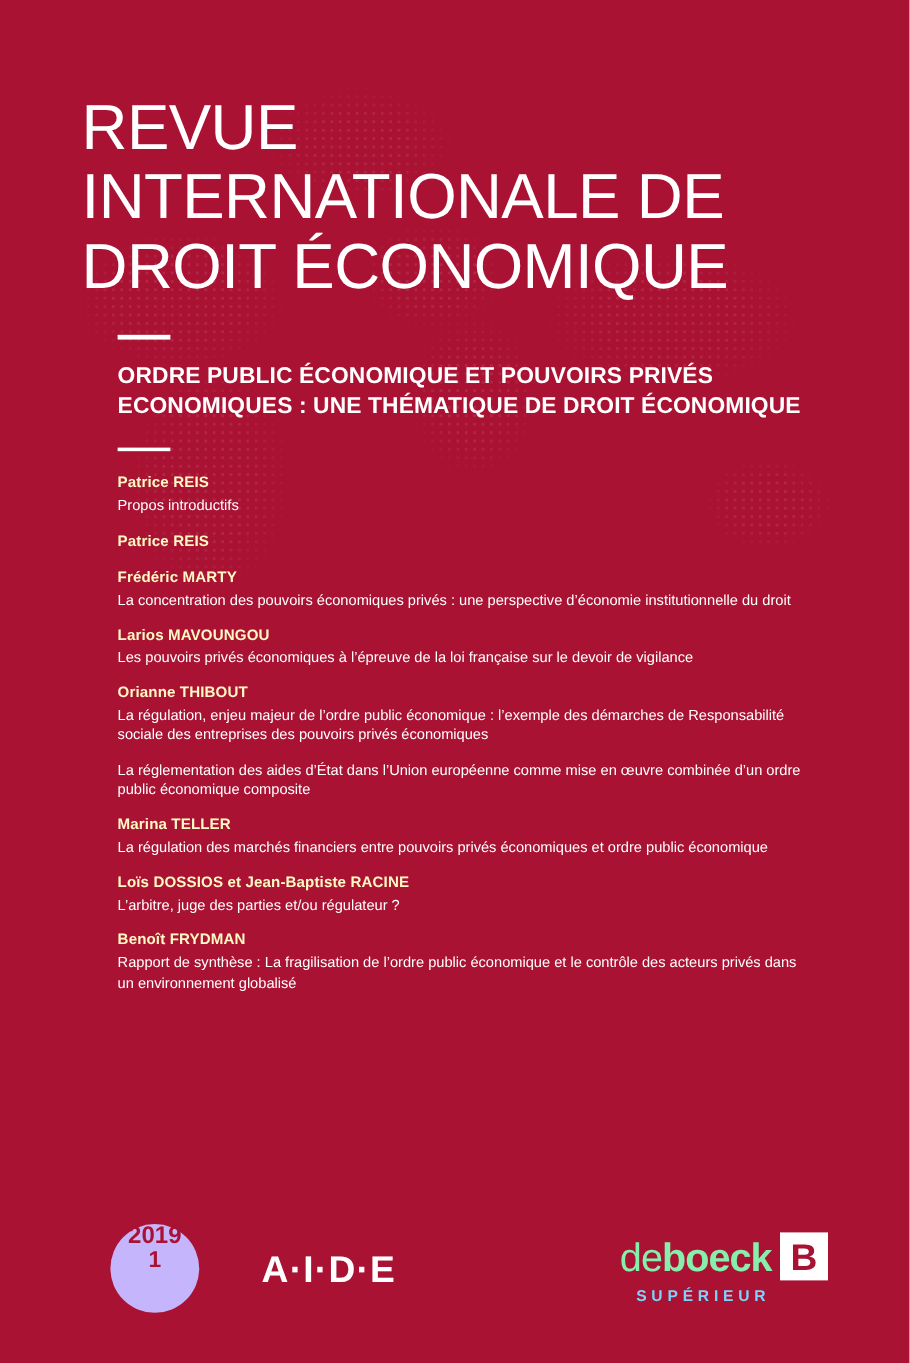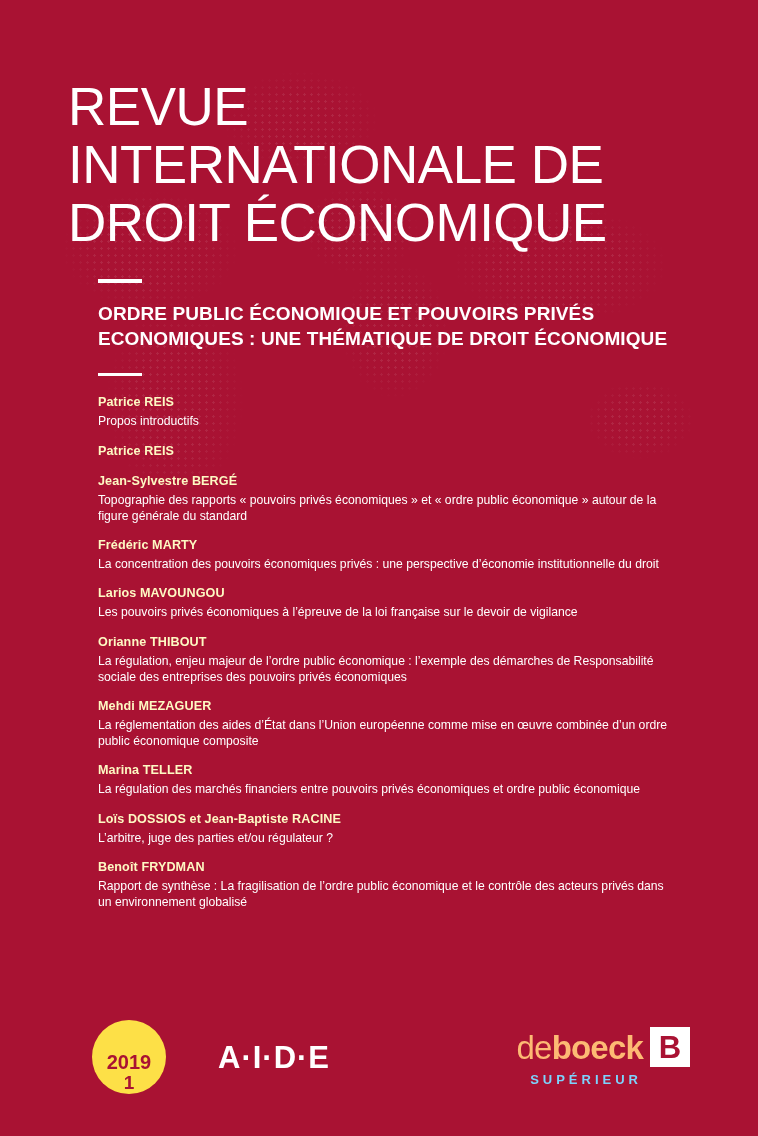--- a/index.html
+++ b/index.html
@@ -99,26 +99,26 @@
     bottom: 42px;
     z-index: 3;
     display: flex;
     align-items: center;
     padding: 0 68px;
   }
   .year-badge {
     width: 74px;
     height: 74px;
     border-radius: 50%;
-    background: #fde047;
+    background: #c4b5fd;
     color: #a91233;
     display: flex;
     flex-direction: column;
     align-items: center;
-    justify-content: flex-end;
+    justify-content: flex-start;
     font-weight: bold;
     margin-left: 24px;
     flex: 0 0 auto;
   }
   .year-badge .yr { font-size: 20px; line-height: 1; }
   .year-badge .no { font-size: 19px; line-height: 1.15; }
 
   .aide { display: flex; align-items: center; margin-left: 52px; }
   .aide-mark {
     color: #ffffff;
@@ -137,21 +137,21 @@
     margin-left: 12px;
   }
   .deboeck {
     margin-left: auto;
     display: flex;
     flex-direction: column;
     align-items: flex-end;
   }
   .db-row { display: flex; align-items: center; }
   .db-word {
-    color: #fdba74;
+    color: #86efac;
     font-size: 33px;
     font-weight: bold;
     letter-spacing: -0.8px;
     line-height: 1;
   }
   .db-word .thin { font-weight: normal; }
   .db-b {
     width: 40px; height: 40px;
     background: #ffffff;
     color: #a91233;
@@ -192,42 +192,37 @@
 
       <div class="toc-entry">
         <div class="toc-author">Patrice REIS</div>
         <div class="toc-title">Propos introductifs</div>
       </div>
 
       <div class="toc-entry">
         <div class="toc-author">Patrice REIS</div>
       </div>
 
-      <div class="toc-entry">
-        <div class="toc-author">Jean-Sylvestre BERGÉ</div>
-        <div class="toc-title">Topographie des rapports « pouvoirs privés économiques » et « ordre public économique » autour de la figure générale du standard</div>
-      </div>
 
       <div class="toc-entry">
         <div class="toc-author">Frédéric MARTY</div>
         <div class="toc-title">La concentration des pouvoirs économiques privés : une perspective d’économie institutionnelle du droit</div>
       </div>
 
       <div class="toc-entry">
         <div class="toc-author">Larios MAVOUNGOU</div>
         <div class="toc-title">Les pouvoirs privés économiques à l’épreuve de la loi française sur le devoir de vigilance</div>
       </div>
 
       <div class="toc-entry">
         <div class="toc-author">Orianne THIBOUT</div>
         <div class="toc-title">La régulation, enjeu majeur de l’ordre public économique : l’exemple des démarches de Responsabilité sociale des entreprises des pouvoirs privés économiques</div>
       </div>
 
       <div class="toc-entry">
-        <div class="toc-author">Mehdi MEZAGUER</div>
         <div class="toc-title">La réglementation des aides d’État dans l’Union européenne comme mise en œuvre combinée d’un ordre public économique composite</div>
       </div>
 
       <div class="toc-entry">
         <div class="toc-author">Marina TELLER</div>
         <div class="toc-title">La régulation des marchés financiers entre pouvoirs privés économiques et ordre public économique</div>
       </div>
 
       <div class="toc-entry">
         <div class="toc-author">Loïs DOSSIOS et Jean-Baptiste RACINE</div>

